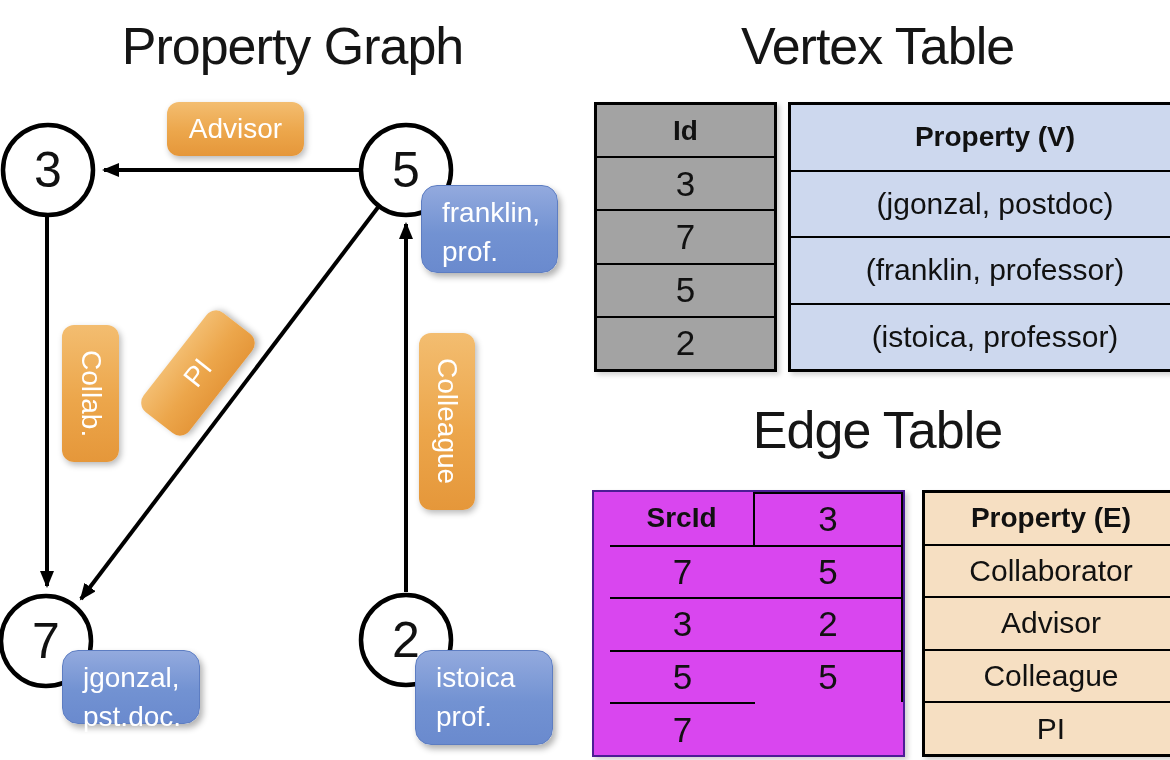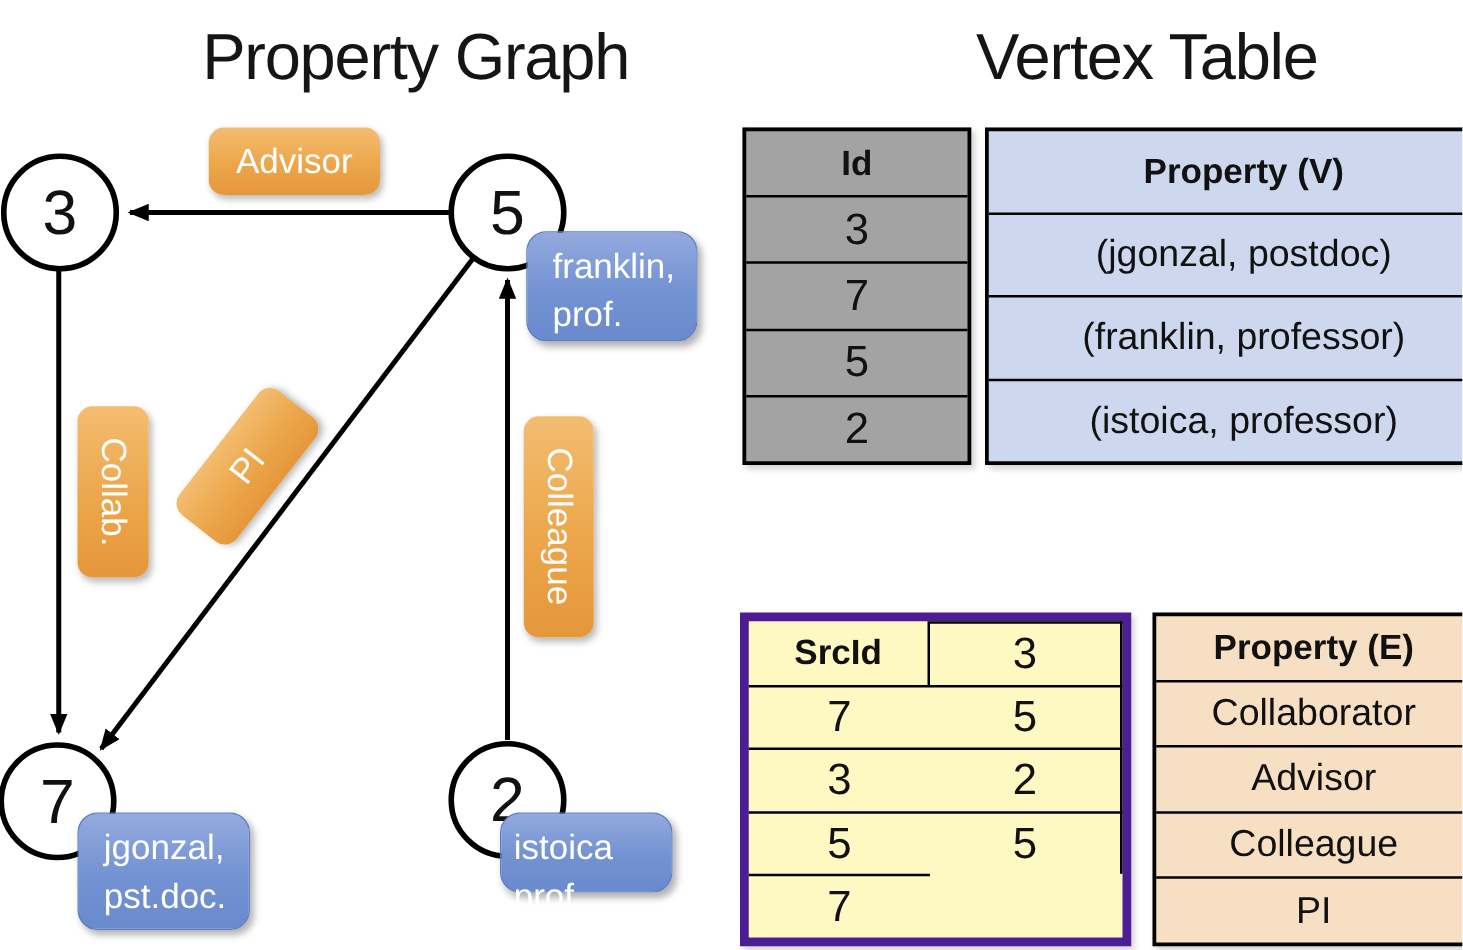--- a/index.html
+++ b/index.html
@@ -1,19 +1,19 @@
 <!DOCTYPE html>
 <html style="--vertex-cell-bg: #cdd8ee; --edge-cell-bg: #f6dfc2; --vertex-box-blue: #7292d2; --edge-box-orange: #eca64b; --line-color: #000000;"><head>
 <meta charset="utf-8">
 <style>
   html,body{margin:0;padding:0;background:#ffffff;}
   .page{position:relative;width:1170px;height:760px;background:#fff;overflow:hidden;
         font-family:"Liberation Sans",sans-serif;color:#111;}
   .big-title{position:absolute;font-size:52px;font-weight:400;letter-spacing:-1px;
-        text-align:center;white-space:nowrap;color:#151515;padding-left:40px;}
+        text-align:center;white-space:nowrap;color:#151515;}
   
   .gsvg{position:absolute;left:0;top:0;}
   .node-num{position:absolute;width:70px;text-align:center;font-size:50px;font-weight:400;
         color:#111;line-height:64px;}
   .vbox{position:absolute;box-sizing:border-box;border-radius:16px;color:#fff;
         background:linear-gradient(180deg,#93aade 0%,#7292d2 55%,#6a8ace 100%);
         border:1px solid #5d7dc2;box-shadow:3px 4px 6px rgba(0,0,0,0.30);
         font-size:28px;line-height:39px;padding:7px 8px 0 20px;}
   .ebox{position:absolute;box-sizing:border-box;border-radius:12px;color:#fff;
         background:linear-gradient(180deg,#f3bd70 0%,#eca64b 55%,#e5973a 100%);
@@ -21,23 +21,23 @@
         display:flex;align-items:center;justify-content:center;font-size:28px;}
   .vtext{writing-mode:vertical-rl;}
   
   .tcol{position:absolute;box-sizing:border-box;border:3px solid #000;
         display:flex;flex-direction:column;box-shadow:3px 3px 5px rgba(0,0,0,0.18);}
   .tcell{flex:1;display:flex;align-items:center;justify-content:center;
         border-top:2px solid #000;font-size:30px;}
   .tcell.first{border-top:none;}
   .tcell.hdr{font-weight:700;font-size:28px;}
   .tcell.num{font-size:35px;}
-  .grid2{position:absolute;box-sizing:border-box;border:7px solid #4c1d95;
+  .grid2{position:absolute;box-sizing:border-box;border:2px solid #4c1d95;
         display:grid;grid-template-columns:145px 1fr;grid-template-rows:repeat(5,1fr);
-        box-shadow:3px 3px 5px rgba(0,0,0,0.18);background:#fef9c3;}
+        box-shadow:3px 3px 5px rgba(0,0,0,0.18);background:#d946ef;padding-left:16px;}
   .gcell{display:flex;align-items:center;justify-content:center;
         border-top:2px solid #000;font-size:35px;}
   .gcell.toprow{border-top:none;}
   .gcell.leftcol{border-right:2px solid #000;}
   .gcell.hdr{font-weight:700;font-size:28px;}
   .bg-blue{background:#cdd8ee;}
   .bg-peach{background:#f6dfc2;}
   .bg-white{background:#a3a3a3;}
 </style>
 </head>
@@ -80,25 +80,25 @@
     <span>PI</span>
   </div>
   <div class="ebox" style="left:419px;top:333px;width:56px;height:177px;">
     <span class="vtext">Colleague</span>
   </div>
 
   <div class="vbox" style="left:421px;top:185px;width:137px;height:88px;">
     <div>franklin,</div>
     <div>prof.</div>
   </div>
-  <div class="vbox" style="left:62px;top:650px;width:138px;height:94px;">
+  <div class="vbox" style="left:62px;top:650px;width:138px;height:74px;">
     <div>jgonzal,</div>
     <div>pst.doc.</div>
   </div>
-  <div class="vbox" style="left:400px;top:650px;width:138px;height:64px;padding-left:10px;">
+  <div class="vbox" style="left:415px;top:650px;width:138px;height:95px;">
     <div>istoica</div>
     <div>prof.</div>
   </div>
 
   <div class="big-title" style="left:585px;top:16px;width:585px;">Vertex Table</div>
 
   <div class="tcol bg-white" style="left:594px;top:102px;width:183px;height:270px;">
     <div class="tcell first hdr">Id</div>
     <div class="tcell num">3</div>
     <div class="tcell num">7</div>
@@ -106,20 +106,21 @@
     <div class="tcell num">2</div>
   </div>
 
   <div class="tcol bg-blue" style="left:788px;top:102px;width:414px;height:270px;">
     <div class="tcell first hdr">Property (V)</div>
     <div class="tcell">(jgonzal, postdoc)</div>
     <div class="tcell">(franklin, professor)</div>
     <div class="tcell">(istoica, professor)</div>
   </div>
 
+  <div class="big-title" style="left:585px;top:400px;width:585px;">Edge Table</div>
 
   <div class="grid2" style="left:592px;top:490px;width:313px;height:267px;">
     <div class="gcell toprow leftcol hdr">SrcId</div>
     <div class="gcell leftcol">3</div>
     <div class="gcell">7</div>
     <div class="gcell leftcol">5</div>
     <div class="gcell">3</div>
     <div class="gcell leftcol">2</div>
     <div class="gcell">5</div>
     <div class="gcell leftcol">5</div>

